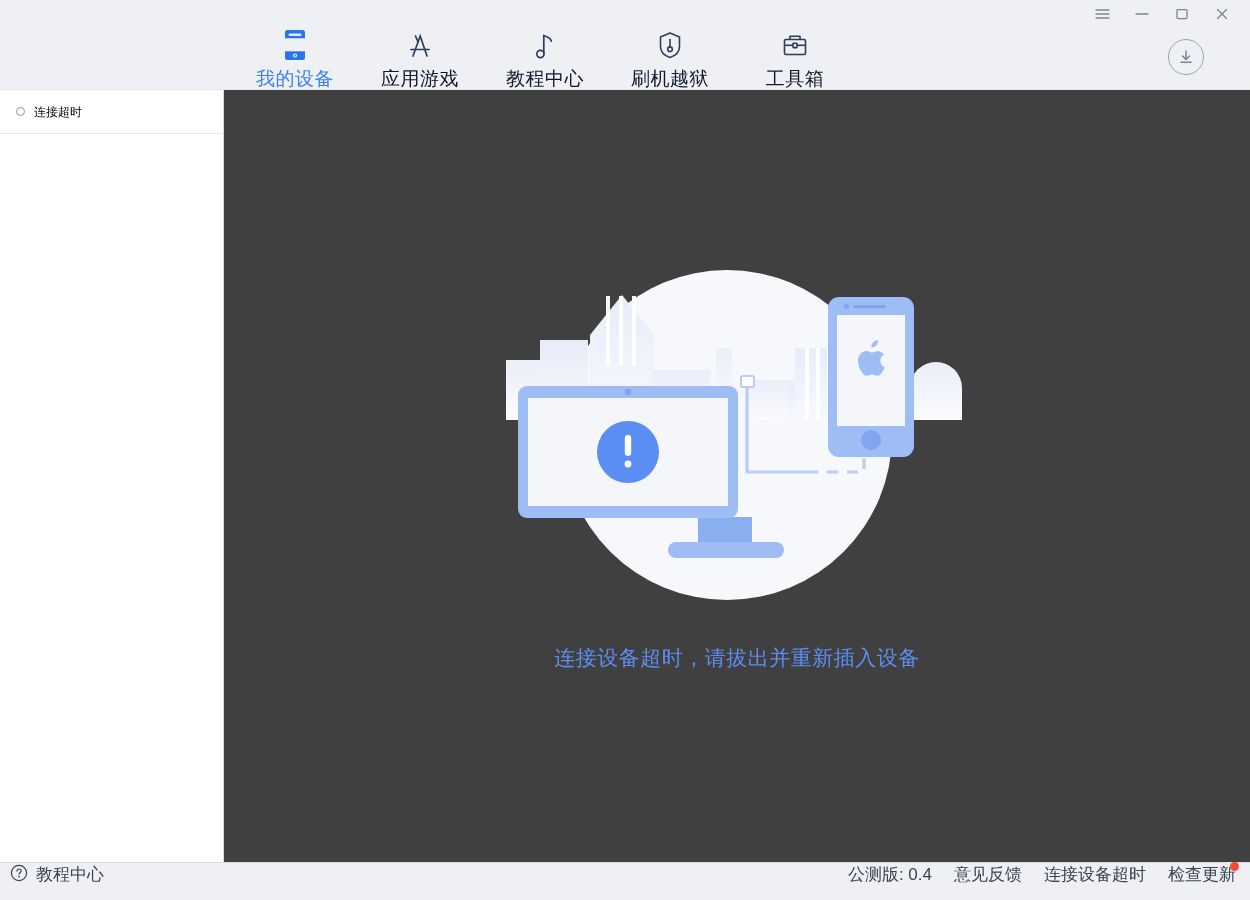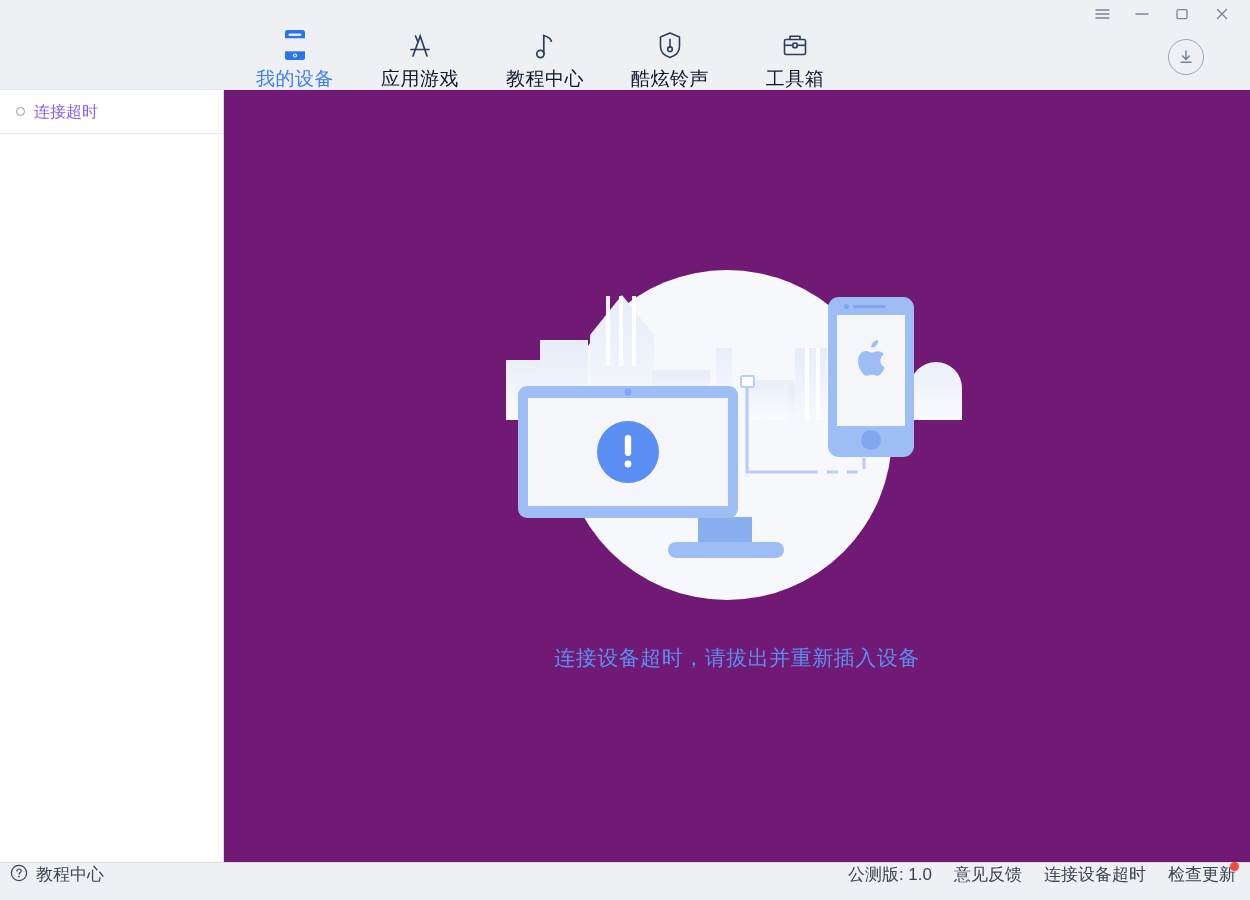--- a/index.html
+++ b/index.html
@@ -131,28 +131,28 @@
   .side-bullet {
     width: 7px;
     height: 7px;
     border-radius: 50%;
     border: 1px solid #9099a8;
     background: transparent;
     margin-right: 9px;
     flex: 0 0 auto;
   }
   .side-label {
-    font-size: 16px;
-    color: #8b5cf6;
+    font-size: 12px;
+    color: #000000;
     line-height: 20px;
   }
 
   .main {
     flex: 1 1 auto;
-    background: #701a75;
+    background: #404040;
     position: relative;
     display: flex;
     flex-direction: column;
     align-items: center;
     justify-content: flex-start;
   }
   .illus-wrap {
     margin-top: 150px;
     width: 480px;
     display: flex;
@@ -268,21 +268,21 @@
 
 
       <div class="tab">
         <span class="ticon">
           <svg width="30" height="32" viewBox="0 0 30 32" fill="none" stroke="#2f3d5c" stroke-width="1.6" stroke-linejoin="round">
             <path d="M15 4 L24.5 8 L24.5 17.5 C24.5 23 20.2 26.8 15 28.5 C9.8 26.8 5.5 23 5.5 17.5 L5.5 8 Z"></path>
             <path d="M15 10.5 L15 18" stroke-linecap="round"></path>
             <circle cx="15" cy="20.2" r="2.3"></circle>
           </svg>
         </span>
-        <span class="tlabel">酷炫铃声</span>
+        <span class="tlabel">刷机越狱</span>
       </div>
 
       <div class="tab">
         <span class="ticon">
           <svg width="32" height="32" viewBox="0 0 32 32" fill="none" stroke="#2f3d5c" stroke-width="1.6" stroke-linejoin="round">
             <rect x="5.5" y="10.5" width="21" height="15" rx="1.5"></rect>
             <path d="M11 10.5 L11 7.2 L21 7.2 L21 10.5"></path>
             <path d="M5.5 16.3 L26.5 16.3"></path>
             <rect x="14" y="14.2" width="4" height="4.4" rx="0.6" fill="#eef0f4"></rect>
           </svg>
@@ -439,21 +439,21 @@
         <svg width="18" height="18" viewBox="0 0 18 18" fill="none" stroke="#3b4252" stroke-width="1.2">
           <circle cx="9" cy="9" r="7.6"></circle>
           <path d="M6.9 7.1c0-1.2 1-2.1 2.2-2.1 1.2 0 2.1 0.85 2.1 2 0 1.5-2 1.6-2 3.2" stroke-linecap="round"></path>
           <circle cx="9.05" cy="12.6" r="0.85" fill="#3b4252" stroke="none"></circle>
         </svg>
       </span>
       <span class="flabel">教程中心</span>
     </div>
 
     <div class="f-right">
-      <span class="f-item static">公测版: 1.0</span>
+      <span class="f-item static">公测版: 0.4</span>
       <span class="f-item">意见反馈</span>
       <span class="f-item">连接设备超时</span>
       <span class="f-item">
         <span>检查更新</span>
         <span class="reddot"></span>
       </span>
     </div>
   </div>
 
 </div>

